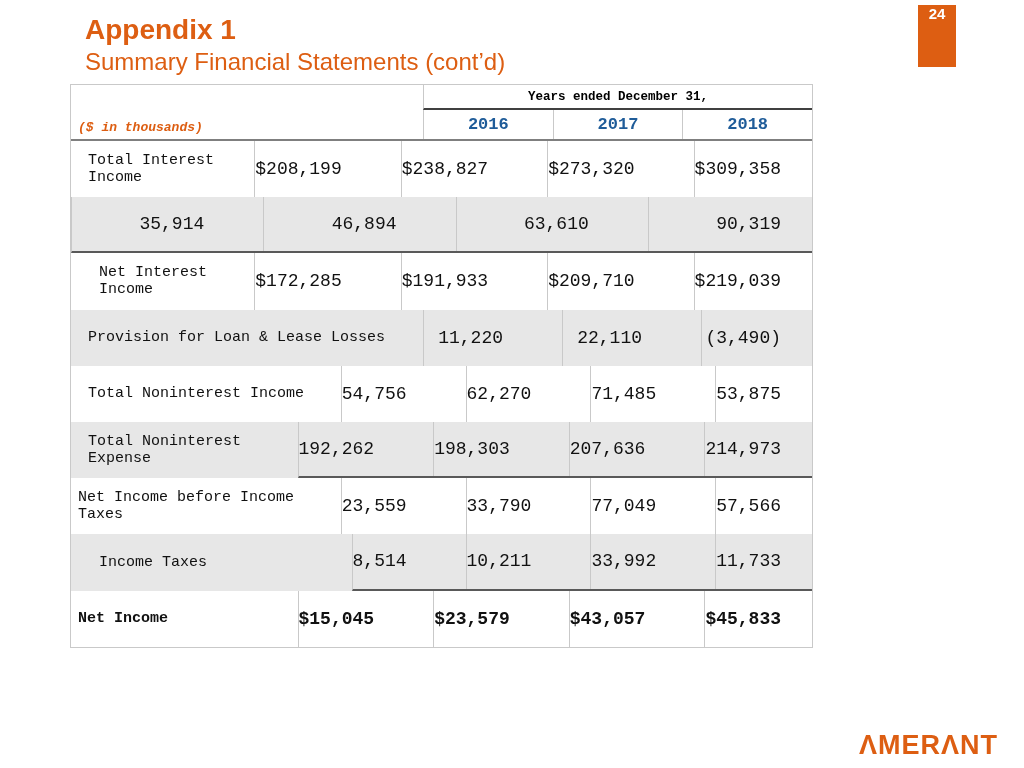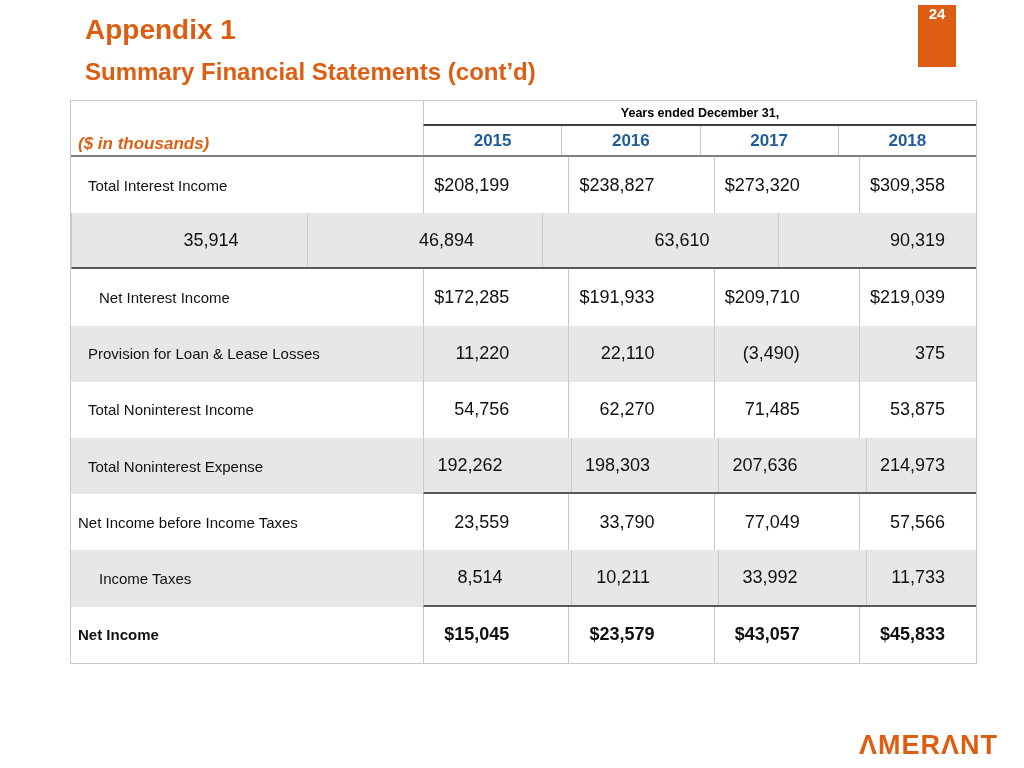--- a/index.html
+++ b/index.html
@@ -14,60 +14,61 @@
   html,body{width:1024px;height:768px;}
   body{
     background:#fff;
     font-family:"Liberation Sans", sans-serif;
     position:relative;
     overflow:hidden;
     color:#111;
   }
   .title-block{position:absolute;left:85px;top:13px;color:var(--orange);}
   .title-line1{font-size:28px;font-weight:bold;line-height:1.2;}
-  .title-line2{font-size:24px;font-weight:bold;line-height:1.2;margin-top:11px;}
+  .title-line2{font-size:24px;font-weight:normal;line-height:1.2;margin-top:1px;}
   .page-badge{
     position:absolute;left:918px;top:5px;width:38px;height:62px;
     background:var(--orange);color:#fff;font-weight:bold;font-size:15px;
     display:flex;align-items:flex-start;justify-content:center;
   }
   .ftable{
-    position:absolute;left:70px;top:100px;width:907px;
+    position:absolute;left:70px;top:84px;width:743px;
     border:1px solid var(--lightline);
     background:#fff;
+    font-family:Liberation Mono, monospace;
   }
   .hrow1{display:flex;height:25px;}
   .hrow1 .corner{width:352px;}
   .hrow1 .span-cell{
     flex:1;border-left:1px solid var(--lightline);
     border-bottom:2px solid #404040;
     display:flex;align-items:center;justify-content:center;
     font-weight:bold;font-size:12.5px;color:#000;
   }
   .hrow2{display:flex;height:31px;border-bottom:2px solid var(--hdrline);}
   .hrow2 .unit-cell{
     width:352px;display:flex;align-items:center;padding-left:7px;
-    color:var(--orange);font-weight:bold;font-style:italic;font-size:17px;margin-top:6px;
+    color:var(--orange);font-weight:bold;font-style:italic;font-size:13px;margin-top:6px;
   }
   .hrow2 .year-cell{
     flex:1;border-left:1px solid var(--lightline);
     display:flex;align-items:center;justify-content:center;
     color:var(--blue);font-weight:bold;font-size:17px;
   }
   .trow{display:flex;height:56.2px;background:#fff;}
   .trow.shade{background:var(--shade);}
   .trow .lbl{
     width:352px;display:flex;align-items:center;
     font-size:15px;
   }
   .ind0{padding-left:7px;}
   .ind1{padding-left:17px;}
   .ind2{padding-left:28px;}
   .vals{flex:1;display:flex;border-left:1px solid var(--lightline);}
-  .vals.line{border-bottom:2px solid var(--subline);gap:9px;}
+  .vals.line{border-bottom:2px solid var(--subline);}
   .val{
     flex:1;display:flex;align-items:center;justify-content:flex-end;
     padding-right:31px;font-size:18px;
   }
   .val + .val{border-left:1px solid var(--lightline);margin-left:28px;}
   .trow.boldrow .lbl,.trow.boldrow .val{font-weight:bold;}
   .logo{
     position:absolute;right:26px;bottom:7px;
     color:var(--orange);font-weight:bold;font-size:27px;letter-spacing:1px;
   }
@@ -86,21 +87,20 @@
 
 <div class="ftable">
 
   <div class="hrow1">
     <div class="corner"></div>
     <div class="span-cell">Years ended December 31,</div>
   </div>
 
   <div class="hrow2">
     <div class="unit-cell">($ in thousands)</div>
-    <div class="year-cell">2015</div>
     <div class="year-cell">2016</div>
     <div class="year-cell">2017</div>
     <div class="year-cell">2018</div>
   </div>
 
   <div class="trow">
     <div class="lbl ind1">Total Interest Income</div>
     <div class="vals">
       <div class="val">$208,199</div>
       <div class="val">$238,827</div>
@@ -127,21 +127,20 @@
       <div class="val">$219,039</div>
     </div>
   </div>
 
   <div class="trow shade">
     <div class="lbl ind1">Provision for Loan &amp; Lease Losses</div>
     <div class="vals">
       <div class="val">11,220</div>
       <div class="val">22,110</div>
       <div class="val">(3,490)</div>
-      <div class="val">375</div>
     </div>
   </div>
 
   <div class="trow">
     <div class="lbl ind1">Total Noninterest Income</div>
     <div class="vals">
       <div class="val">54,756</div>
       <div class="val">62,270</div>
       <div class="val">71,485</div>
       <div class="val">53,875</div>

